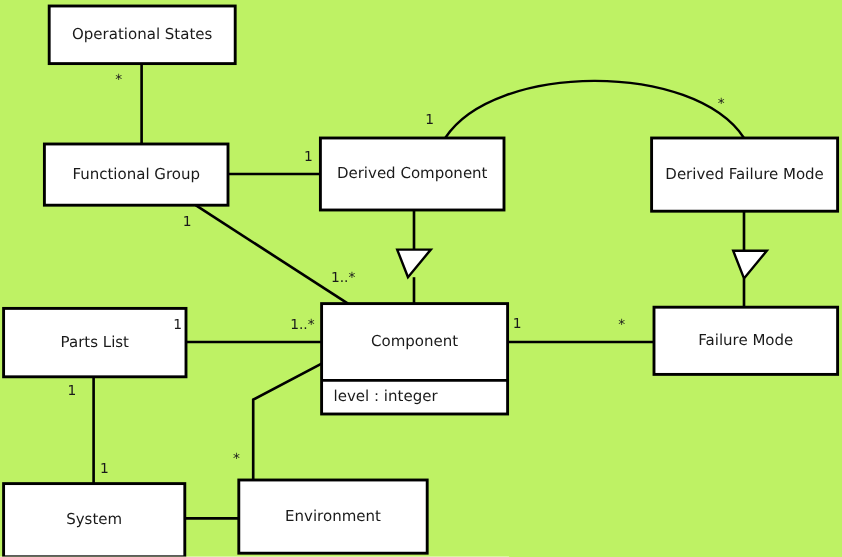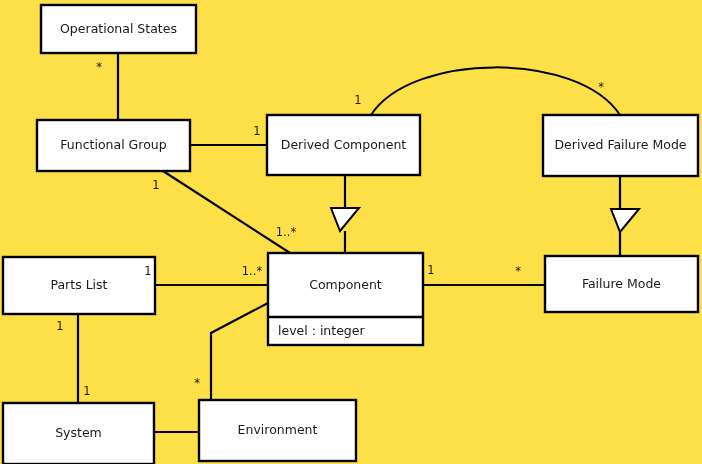--- a/index.html
+++ b/index.html
@@ -7,21 +7,21 @@
     padding: 0;
     background: #ffffff;
   }
   body {
     font-family: "DejaVu Sans", sans-serif;
   }
   #diagram-root {
     position: relative;
     width: 702px;
     height: 464px;
-    background: #fde047;
+    background: #bef264;
     overflow: hidden;
   }
   svg#uml-canvas {
     position: absolute;
     top: 0;
     left: 0;
     width: 702px;
     height: 464px;
     display: block;
   }

